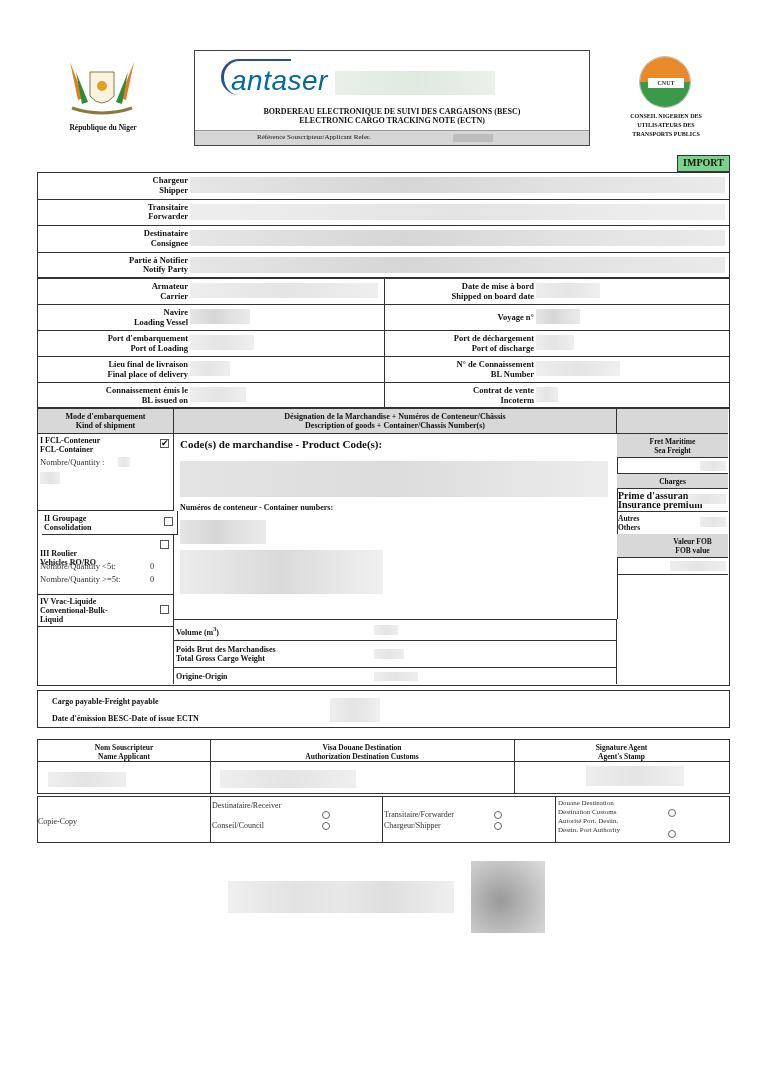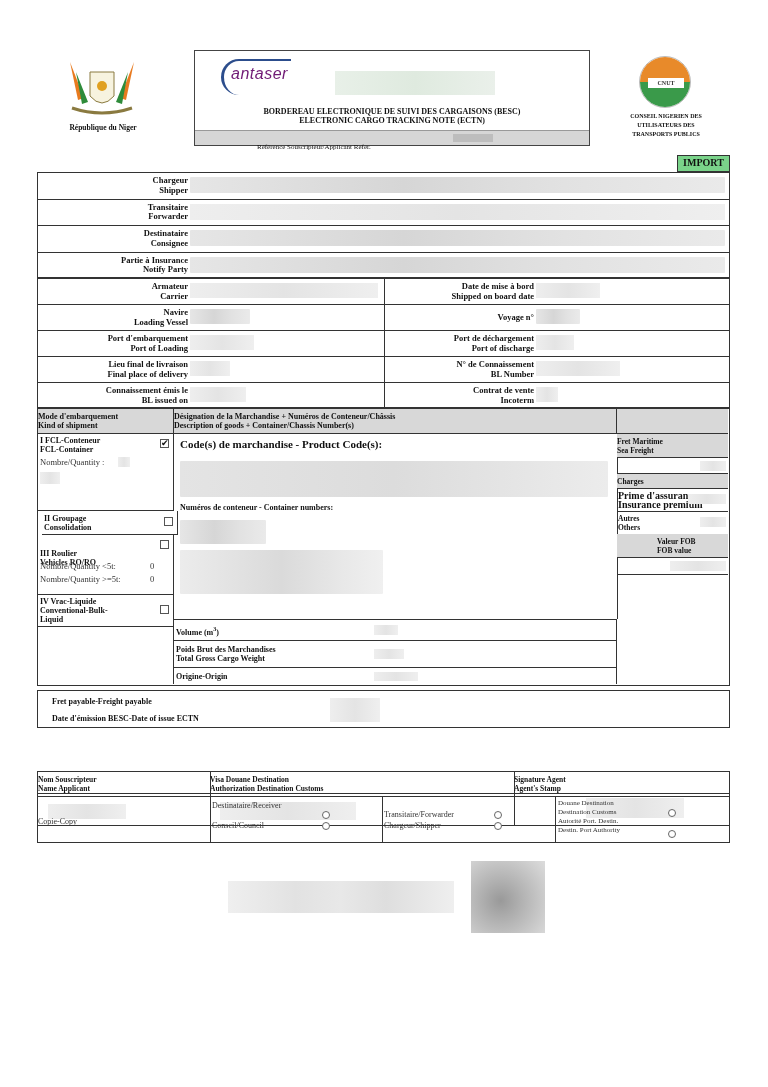--- a/index.html
+++ b/index.html
@@ -5,36 +5,36 @@
   * { box-sizing: border-box; margin: 0; padding: 0; }
   html, body { width: 768px; height: 1087px; background: #fff; overflow: hidden; }
   body { font-family: "Liberation Serif", "DejaVu Serif", serif; color: #111; position: relative; }
   .abs { position: absolute; }
   .blur { background: linear-gradient(90deg, #e6e6e6, #d6d6d6 40%, #e2e2e2 70%, #eaeaea); border-radius: 1px; }
   .blur-light { background: linear-gradient(90deg, #eeeeee, #e4e4e4 50%, #efefef); }
   .b { font-weight: bold; }
   .lbl { font-size: 8.5px; font-weight: bold; line-height: 9.5px; text-align: right; }
   .box { border: 1.5px solid #333; }
   .grey { background: #d8d8d8; }
-  .ctr { }
+  .ctr { text-align: center; }
   .cb { width: 9px; height: 9px; border: 1px solid #555; background: #fff; }
   .radio { width: 8px; height: 8px; border: 1px solid #666; border-radius: 50%; background: #fff; }
   .plain { font-family: "Liberation Serif", serif; font-size: 8.5px; font-weight: normal; color: #333; }
 
   
   #emblem { left: 62px; top: 58px; width: 80px; height: 62px; }
   #rep-label { left: 55px; top: 123px; width: 96px; font-size: 7.5px; font-weight: bold; text-align: center; }
   #title-box { left: 194px; top: 50px; width: 396px; height: 96px; border: 1.5px solid #444; }
-  #logo-text { left: 36px; top: 14px; font-family: "Liberation Sans", sans-serif; font-style: italic; font-size: 16px; color: #701a75; letter-spacing: 0.5px; }
+  #logo-text { left: 36px; top: 14px; font-family: "Liberation Sans", sans-serif; font-style: italic; font-size: 28px; color: #0369a1; letter-spacing: 0.5px; }
   #logo-swoosh { left: 26px; top: 8px; width: 70px; height: 36px; border-left: 3px solid #2c4d8c; border-top: 2px solid #2c4d8c; border-radius: 40px 0 0 40px; }
   #title-blur { left: 140px; top: 20px; width: 160px; height: 24px; background: linear-gradient(90deg, #e8f0e8, #dfeadf 50%, #eaf0ea); }
   #title-fr { left: 0; top: 56px; width: 100%; font-size: 8px; font-weight: bold; text-align: center; }
   #title-en { left: 0; top: 65px; width: 100%; font-size: 8px; font-weight: bold; text-align: center; }
   #ref-bar { left: 0; top: 79px; width: 100%; height: 15px; background: #d6d6d6; border-top: 1px solid #999; }
-  #ref-label { left: 62px; top: 12px; font-size: 7px; text-align: center; }
+  #ref-label { left: 62px; top: 2px; font-size: 7px; text-align: center; }
   #ref-value { left: 258px; top: 3px; width: 40px; height: 8px; background: #bdbdbd; }
   #cnut-logo { left: 639px; top: 56px; width: 52px; height: 52px; border-radius: 50%; overflow: hidden; border: 1px solid #bbb; }
   #cnut-text { left: 618px; top: 112px; width: 96px; font-size: 6px; font-weight: bold; text-align: center; line-height: 9px; }
   #import-badge { left: 677px; top: 155px; width: 53px; height: 17px; background: #7ad38a; border: 1.5px solid #333; font-size: 10px; font-weight: bold; text-align: center; line-height: 14px; }
 
   
   #parties { left: 37px; top: 172px; width: 693px; height: 106px; border: 1.5px solid #333; }
   .prow { position: absolute; left: 0; width: 100%; height: 26.5px; border-bottom: 1.5px solid #333; }
   .prow:last-child { border-bottom: none; }
   .prow .lbl { position: absolute; left: 0; top: 3px; width: 150px; }
@@ -109,21 +109,21 @@
   </div>
   <div class="prow" style="top:53px;">
     <div class="lbl">
         <div>Destinataire</div>
         <div>Consignee</div>
       </div>
     <div class="val blur"></div>
   </div>
   <div class="prow" style="top:79.5px;">
     <div class="lbl">
-        <div>Partie à Insurance</div>
+        <div>Partie à Notifier</div>
         <div>Notify Party</div>
       </div>
     <div class="val blur"></div>
   </div>
 </div>
 
 <div class="abs" id="ship">
   <div class="vdiv"></div>
 
   <div class="srow" style="top:0;">
@@ -298,26 +298,26 @@
         <div>FOB value</div>
       </div>
   </div>
   <div class="abs" style="left:579px;top:149px;width:111px;height:17px;border-bottom:1.5px solid #333;">
     <div class="abs blur-light" style="right:2px;top:3px;width:56px;height:10px;"></div>
   </div>
   <div class="abs" style="left:579px;top:166px;width:111px;height:109px;"></div>
 </div>
 
 <div class="abs box" style="left:37px;top:690px;width:693px;height:38px;">
-  <div class="abs sec-lbl" style="left:14px;top:6px;">Fret payable-Freight payable</div>
+  <div class="abs sec-lbl" style="left:14px;top:6px;">Cargo payable-Freight payable</div>
   <div class="abs sec-lbl" style="left:14px;top:23px;">Date d'émission BESC-Date of issue ECTN</div>
   <div class="abs blur-light" style="left:292px;top:7px;width:50px;height:24px;"></div>
 </div>
 
-<div class="abs box" style="left:37px;top:771px;width:693px;height:55px;padding-left:39px;">
+<div class="abs box" style="left:37px;top:739px;width:693px;height:55px;padding-left:39px;">
   <div class="abs" style="left:0;top:0;width:100%;height:22px;border-bottom:1.5px solid #333;"></div>
   <div class="abs" style="left:172px;top:0;height:100%;border-left:1.5px solid #333;"></div>
   <div class="abs" style="left:476px;top:0;height:100%;border-left:1.5px solid #333;"></div>
   <div class="abs sec-lbl ctr" style="left:0;top:3px;width:172px;font-size:7.5px;">
       <div>Nom Souscripteur</div>
       <div>Name Applicant</div>
     </div>
   <div class="abs sec-lbl ctr" style="left:172px;top:3px;width:304px;font-size:7.5px;">
       <div>Visa Douane Destination</div>
       <div>Authorization Destination Customs</div>

